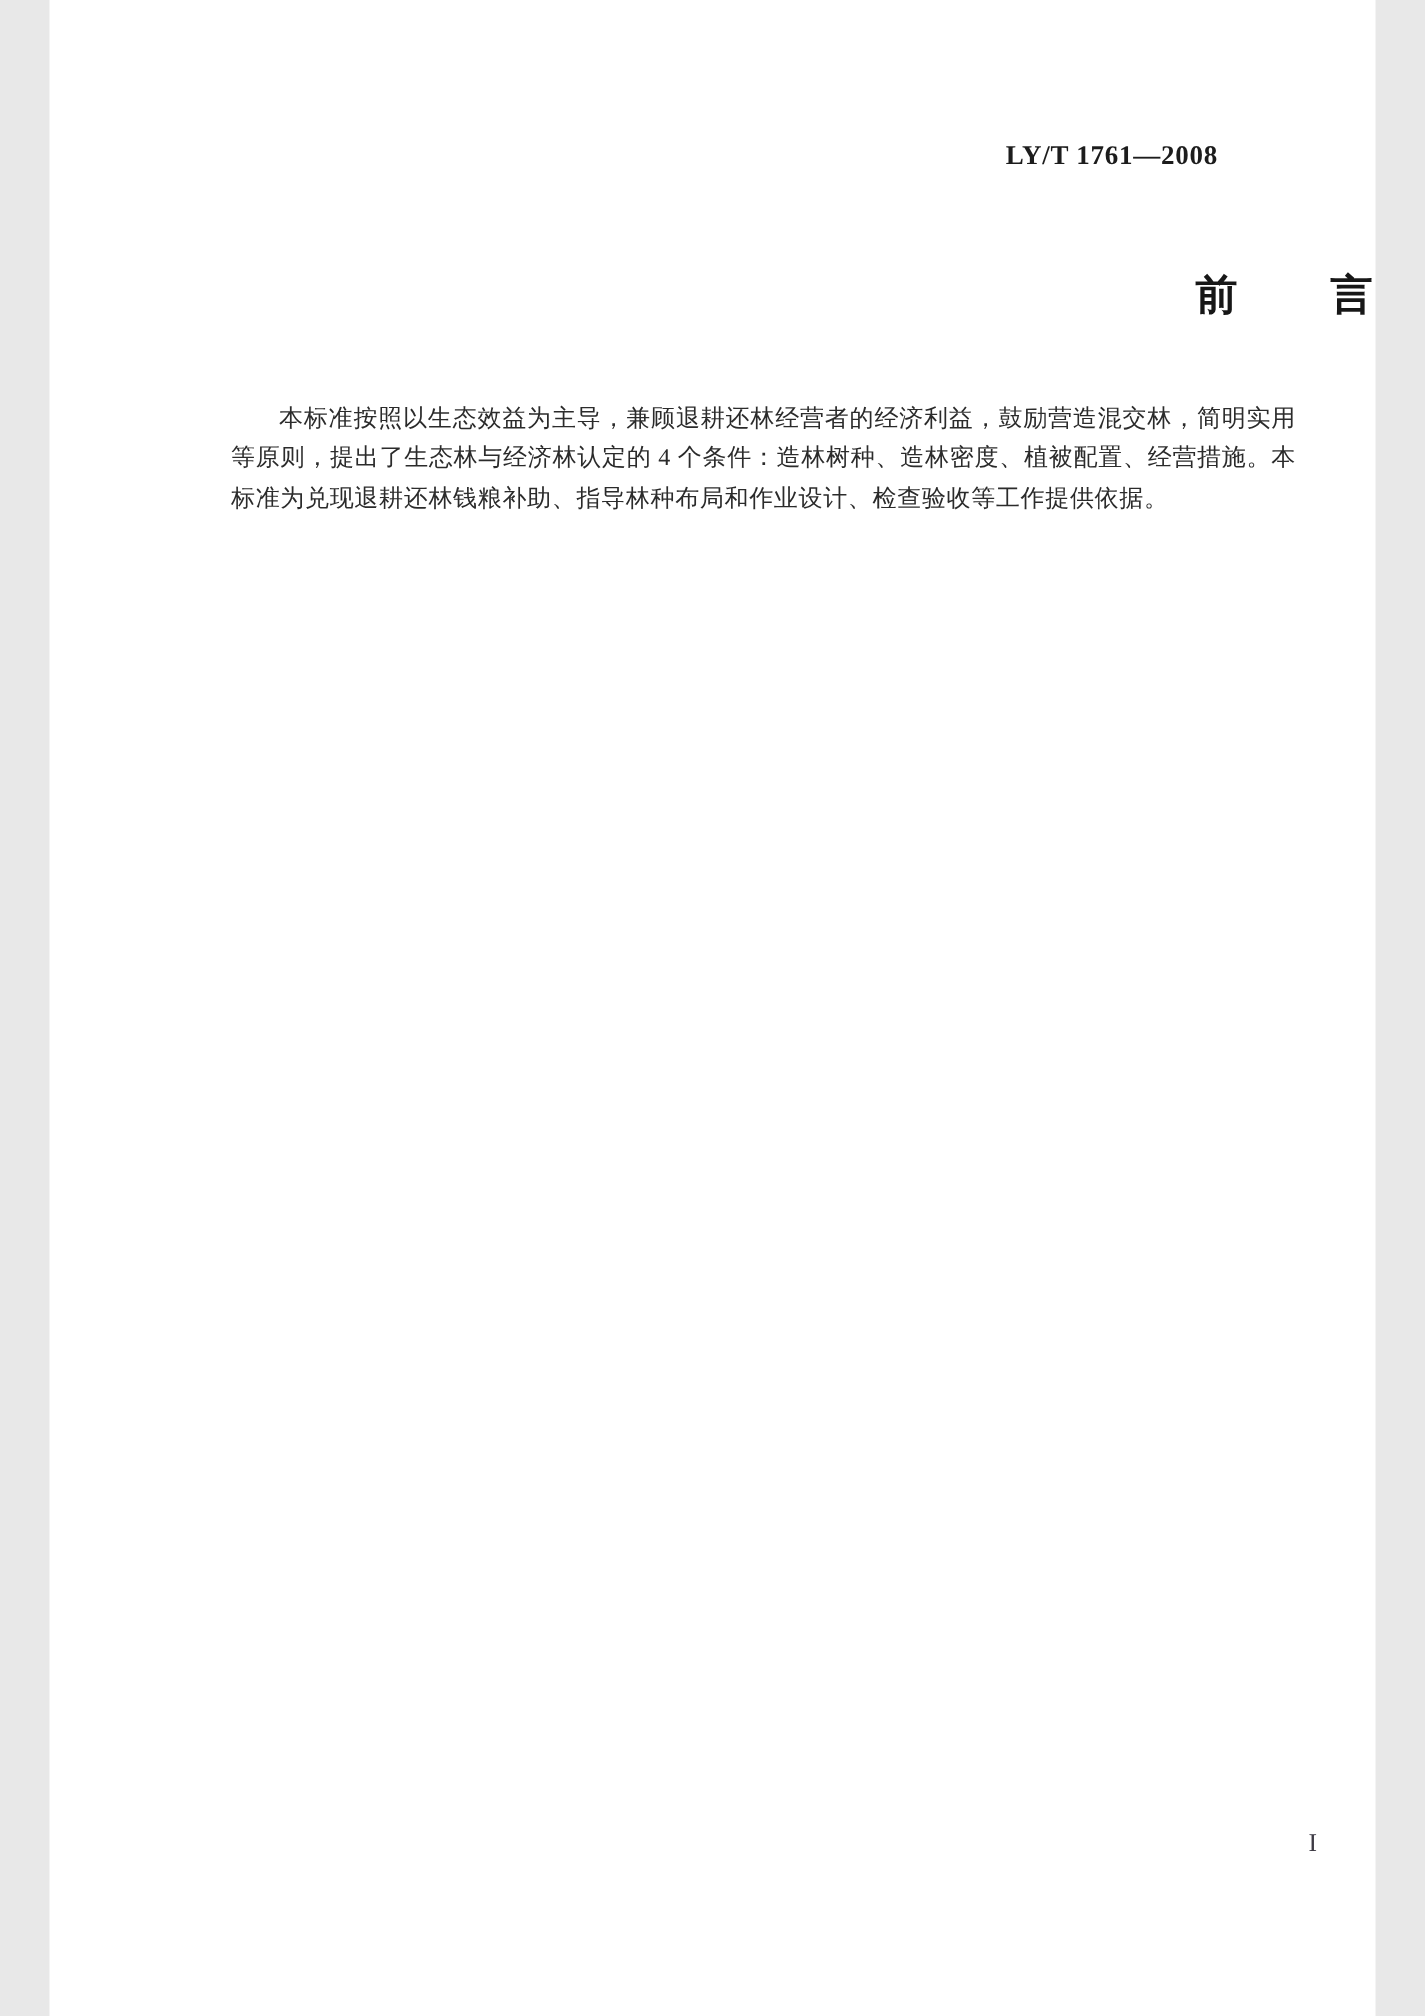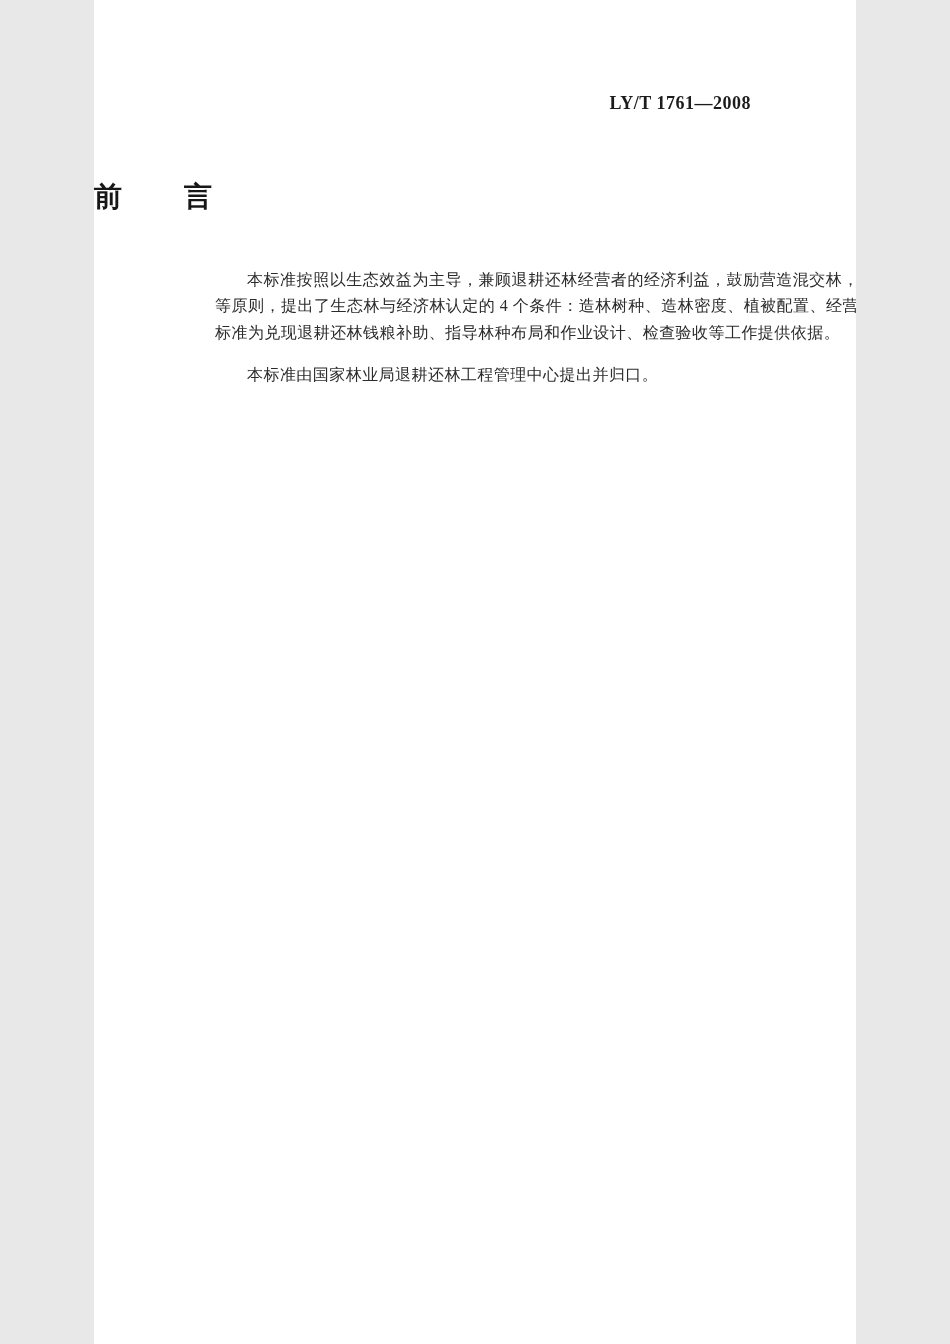--- a/index.html
+++ b/index.html
@@ -1,19 +1,19 @@
 <!DOCTYPE html>
 <html><head>
 <meta charset="utf-8">
 <style>
   * { margin: 0; padding: 0; box-sizing: border-box; }
   html, body { background: #e8e8e8; }
   .page {
     position: relative;
-    width: 762px;
+    width: 884px;
     height: 1344px;
     margin: 0 auto;
     background: #ffffff;
     font-family: "Liberation Serif", "DejaVu Serif", serif;
     color: #262626;
     overflow: hidden;
   }
   .header-code {
     position: absolute;
     top: 93px;
@@ -22,21 +22,21 @@
     font-weight: bold;
     letter-spacing: 0.5px;
     color: #1c1c1c;
     font-family: "Liberation Serif", "DejaVu Serif", serif;
   }
   .doc-title {
     position: absolute;
     top: 178px;
     left: 0;
     width: 100%;
-    text-align: left;
+    text-align: right;
     font-size: 28px;
     font-weight: bold;
     color: #171717;
     letter-spacing: 2px;
   }
   .body-text {
     position: absolute;
     top: 251px;
     left: 105px;
     width: 742px;
@@ -65,18 +65,17 @@
 <body>
 
 <div class="page">
 
   <div class="header-code">LY/T 1761—2008</div>
 
   <h1 class="doc-title">前　　言</h1>
 
   <div class="body-text">
     <p>本标准按照以生态效益为主导，兼顾退耕还林经营者的经济利益，鼓励营造混交林，简明实用等原则，提出了生态林与经济林认定的 4 个条件：造林树种、造林密度、植被配置、经营措施。本标准为兑现退耕还林钱粮补助、指导林种布局和作业设计、检查验收等工作提供依据。</p>
-    <p>本标准由国家林业局退耕还林工程管理中心提出并归口。</p>
   </div>
 
   <div class="page-number">I</div>
 
 </div>
 
 </body></html>

